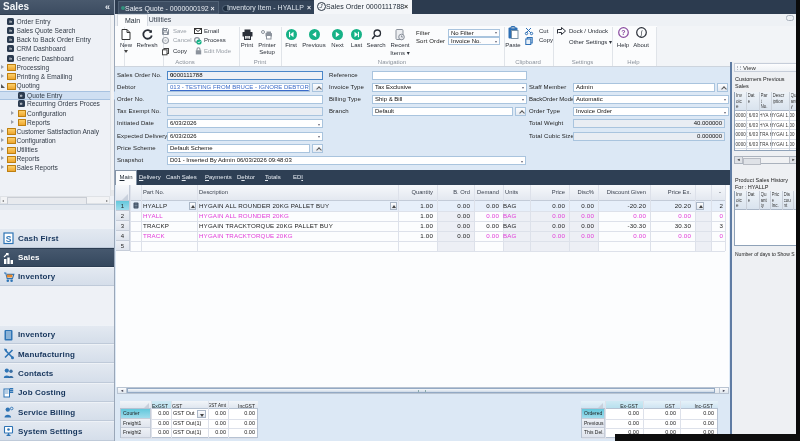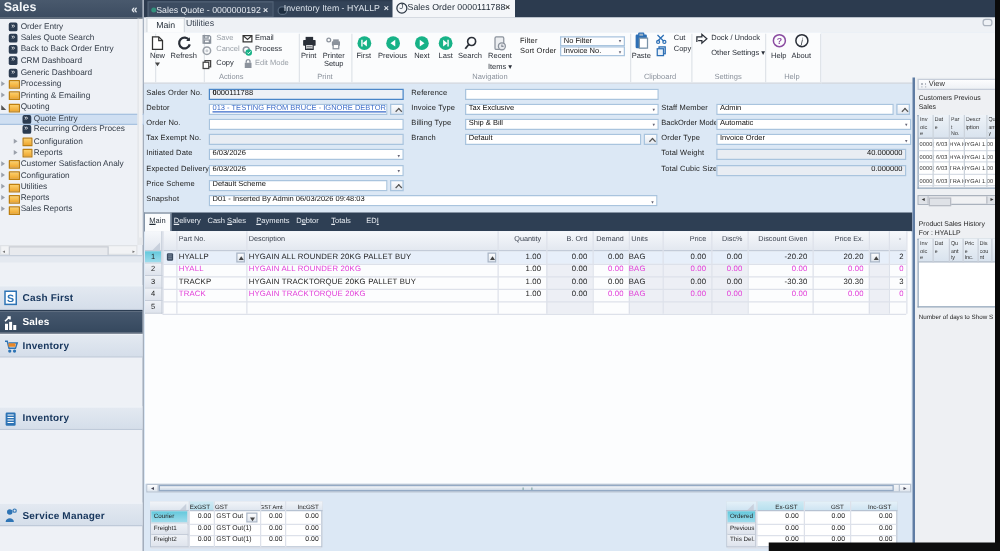--- a/index.html
+++ b/index.html
@@ -603,27 +603,70 @@
       </div>
       <div class="mod" style="top:115.80000000000001px;">
         <span class="abs" style="left:3px;top:3px;width:12px;height:13px;">
           <svg width="11" height="13" viewBox="0 0 11 13" style="left:0;top:0;">
             <rect x="1.5" y="1" width="8" height="10.5" rx="1" fill="#2e74b5"></rect>
             <path d="M3 3 h5 M3 5 h5 M3 7 h5 M3 9 h5" stroke="#fff" stroke-width="0.9"></path>
           </svg>
         </span>
         <span class="t" style="">Inventory</span>
       </div>
+      <div class="mod" style="top:135.1px;">
+        <span class="abs" style="left:3px;top:3px;width:12px;height:13px;">
+          <svg width="11" height="13" viewBox="0 0 11 13" style="left:0;top:0;">
+            <path d="M2 2 L9.5 9.5 M9.5 2 L2 9.5" stroke="#2e74b5" stroke-width="1.6"></path>
+            <path d="M1.2 1.2 l2 0.4 0.4 2" stroke="#2e74b5" fill="none" stroke-width="1.2"></path>
+            <circle cx="9.5" cy="9.8" r="1.5" fill="#2e74b5"></circle>
+          </svg>
+        </span>
+        <span class="t" style="">Manufacturing</span>
+      </div>
+      <div class="mod" style="top:154.4px;">
+        <span class="abs" style="left:3px;top:3px;width:12px;height:13px;">
+          <svg width="11" height="13" viewBox="0 0 11 13" style="left:0;top:0;">
+            <circle cx="3.8" cy="3.6" r="2.1" fill="#2e74b5"></circle>
+            <path d="M0.8 11 c0-3.2 6-3.2 6 0 z" fill="#2e74b5"></path>
+            <circle cx="8" cy="4.2" r="1.7" fill="#1d5a96" opacity="0.85"></circle>
+            <path d="M5.6 11 c0-2.6 4.8-2.6 4.8 0 z" fill="#1d5a96" opacity="0.85"></path>
+          </svg>
+        </span>
+        <span class="t" style="">Contacts</span>
+      </div>
+      <div class="mod" style="top:173.70000000000002px;">
+        <span class="abs" style="left:3px;top:3px;width:12px;height:13px;">
+          <svg width="11" height="13" viewBox="0 0 11 13" style="left:0;top:0;">
+            <rect x="1" y="2" width="5.5" height="8" fill="#fff" stroke="#2e74b5"></rect>
+            <path d="M2 4 h3.5 M2 6 h3.5" stroke="#2e74b5" stroke-width="0.7"></path>
+            <rect x="6.8" y="1" width="3.4" height="1.4" fill="#2e74b5"></rect>
+            <rect x="6.8" y="2.8" width="3.4" height="1.4" fill="#2e74b5"></rect>
+            <rect x="6.8" y="4.6" width="3.4" height="1.4" fill="#2e74b5"></rect>
+          </svg>
+        </span>
+        <span class="t" style="">Job Costing</span>
+      </div>
       <div class="mod" style="top:193px;">
         <span class="abs" style="left:3px;top:3px;width:12px;height:13px;">
           <svg width="11" height="13" viewBox="0 0 11 13" style="left:0;top:0;">
             <circle cx="4.8" cy="3.6" r="2.2" fill="#2e74b5"></circle>
             <path d="M1.5 11.5 c0-3.8 6.6-3.8 6.6 0 z" fill="#2e74b5"></path>
             <circle cx="8.7" cy="2.5" r="1.3" fill="none" stroke="#2e74b5" stroke-width="0.9"></circle>
           </svg>
         </span>
-        <span class="t" style="">Service Manager</span>
+        <span class="t" style="">Service Billing</span>
+      </div>
+      <div class="mod" style="top:212.3px;">
+        <span class="abs" style="left:3px;top:3px;width:12px;height:13px;">
+          <svg width="11" height="13" viewBox="0 0 11 13" style="left:0;top:0;">
+            <rect x="1.5" y="1.5" width="8" height="6.5" rx="0.5" fill="#fff" stroke="#2e74b5" stroke-width="1.1"></rect>
+            <circle cx="5.5" cy="4.5" r="1.3" fill="#2e74b5"></circle>
+            <path d="M5.5 8 v1.5 M3.5 10.5 h4 M4.5 9.5 h2" stroke="#2e74b5" stroke-width="1"></path>
+          </svg>
+        </span>
+        <span class="t" style="">System Settings</span>
       </div>
     </div>
 </div>
 
 <div class="abs" style="left:796px;top:0;width:4px;height:441px;background:#0a0a0a;"></div>
 <div class="abs" style="left:615px;top:434px;width:185px;height:7px;background:#0e0e0e;"></div>
 
 </body></html>

